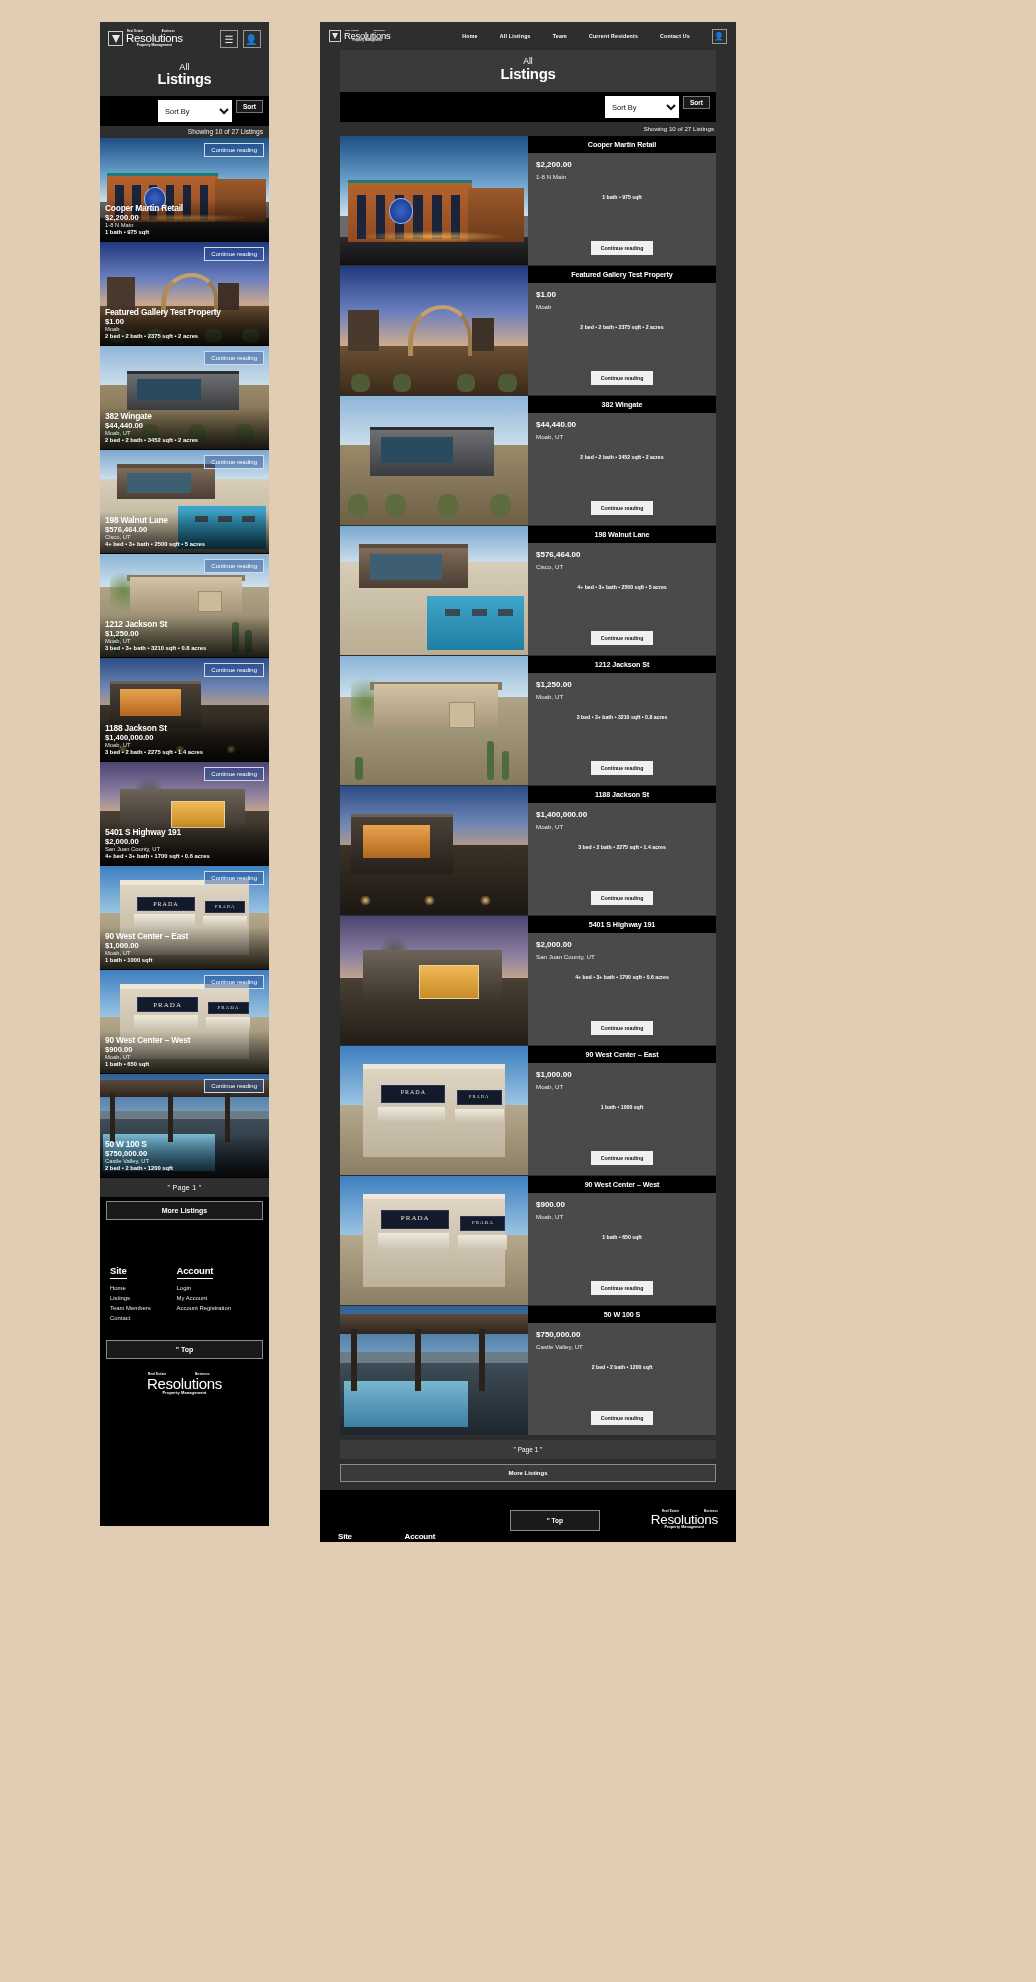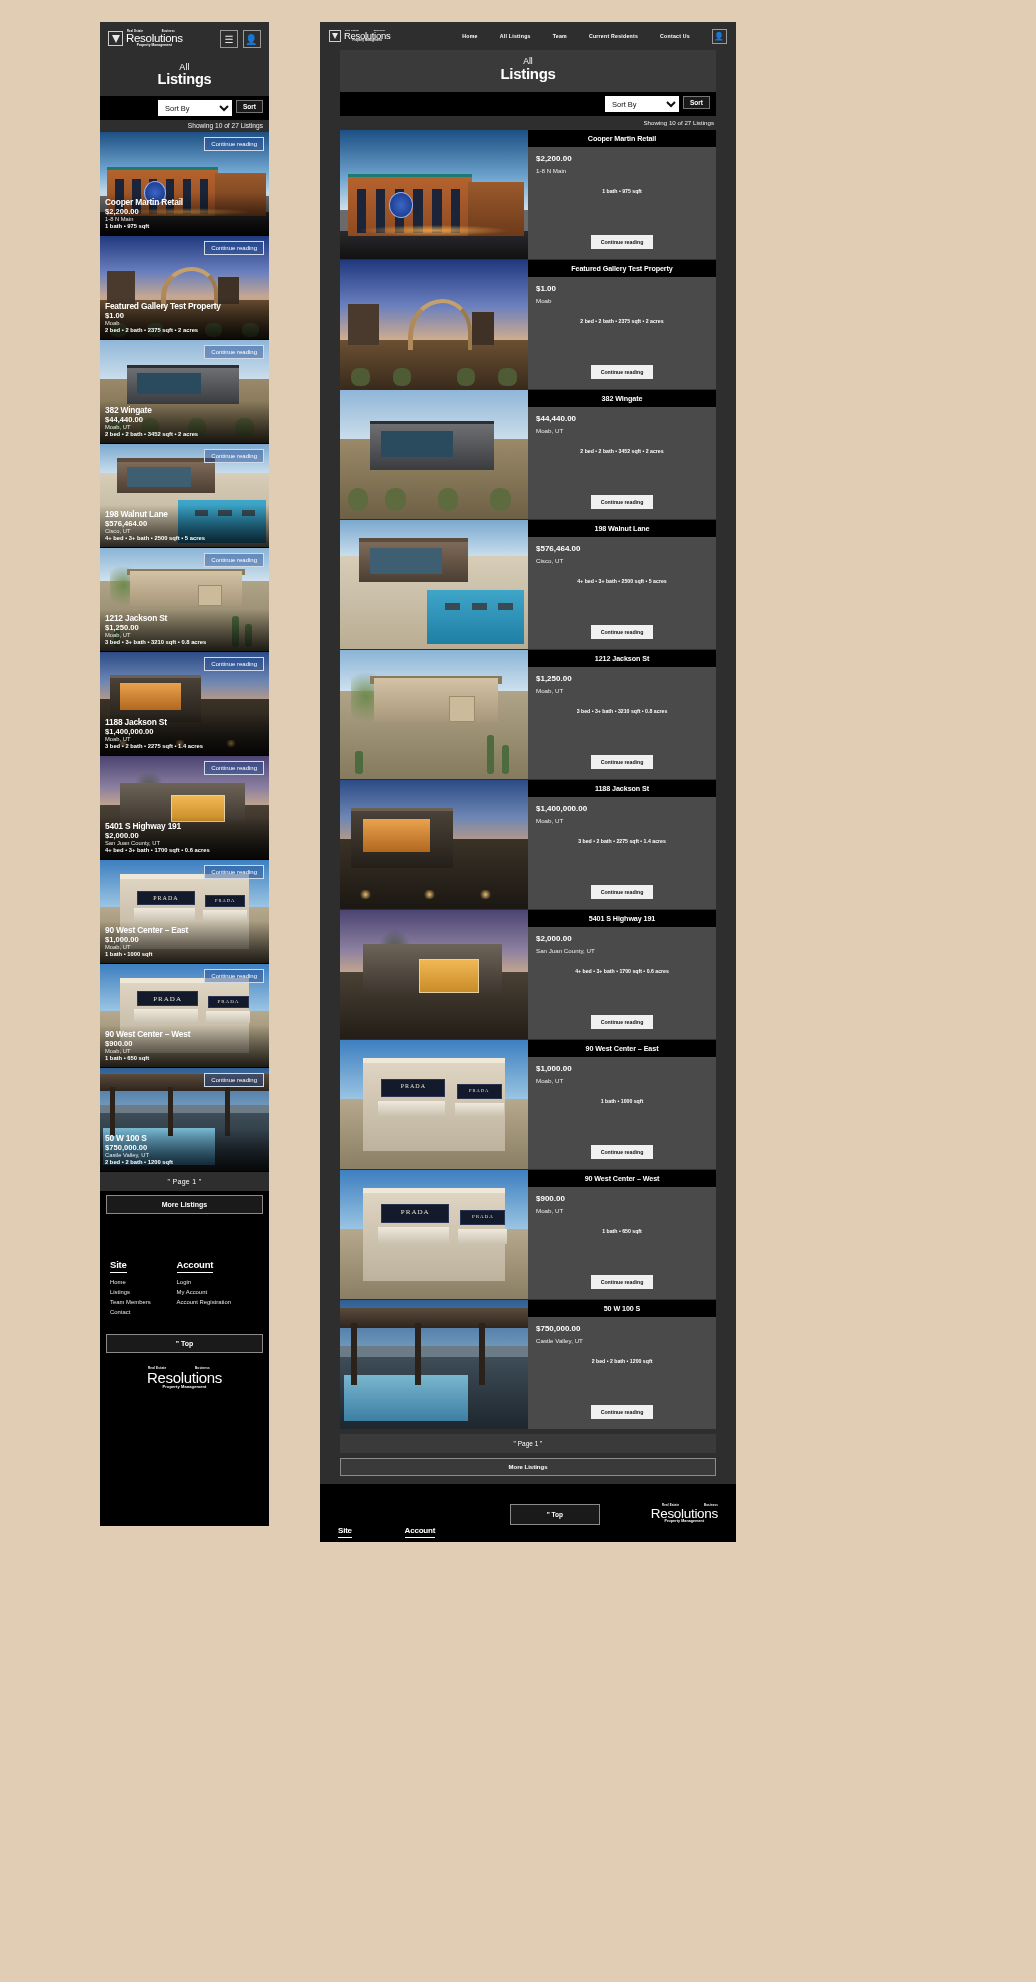--- a/index.html
+++ b/index.html
@@ -48,21 +48,21 @@
     background: #2e2e2e; text-align: center; padding: 6px 0 9px;
   }
   .hero-all { color: #fff; font-size: 9px; letter-spacing: .2px; line-height: 10px; }
   .hero-listings { color: #fff; font-size: 14.5px; font-weight: bold; letter-spacing: -0.2px; line-height: 15px; }
   .m-sortbar {
     background: #000; padding: 4px 6px; display: flex; justify-content: flex-end; gap: 4px;
   }
   .sel {
     background: #fff; color: #111; border: 0; font-size: 7.5px;
     font-family: "Liberation Sans", sans-serif; padding: 1px 3px;
-    width: 74px; height: 16px;
+    width: 74px; height: 22px;
   }
   .sortbtn {
     background: #1a1a1a; color: #fff; border: 1px solid #777; font-size: 6.5px;
     font-weight: bold; padding: 0 6px; height: 13px;
   }
   .m-showing {
     background: #2e2e2e; color: #f0f0f0; font-size: 6.6px;
     text-align: right; padding: 2px 6px 3px;
   }
   .m-card { position: relative; height: 104px; overflow: hidden; border-bottom: 1px solid #000; }

